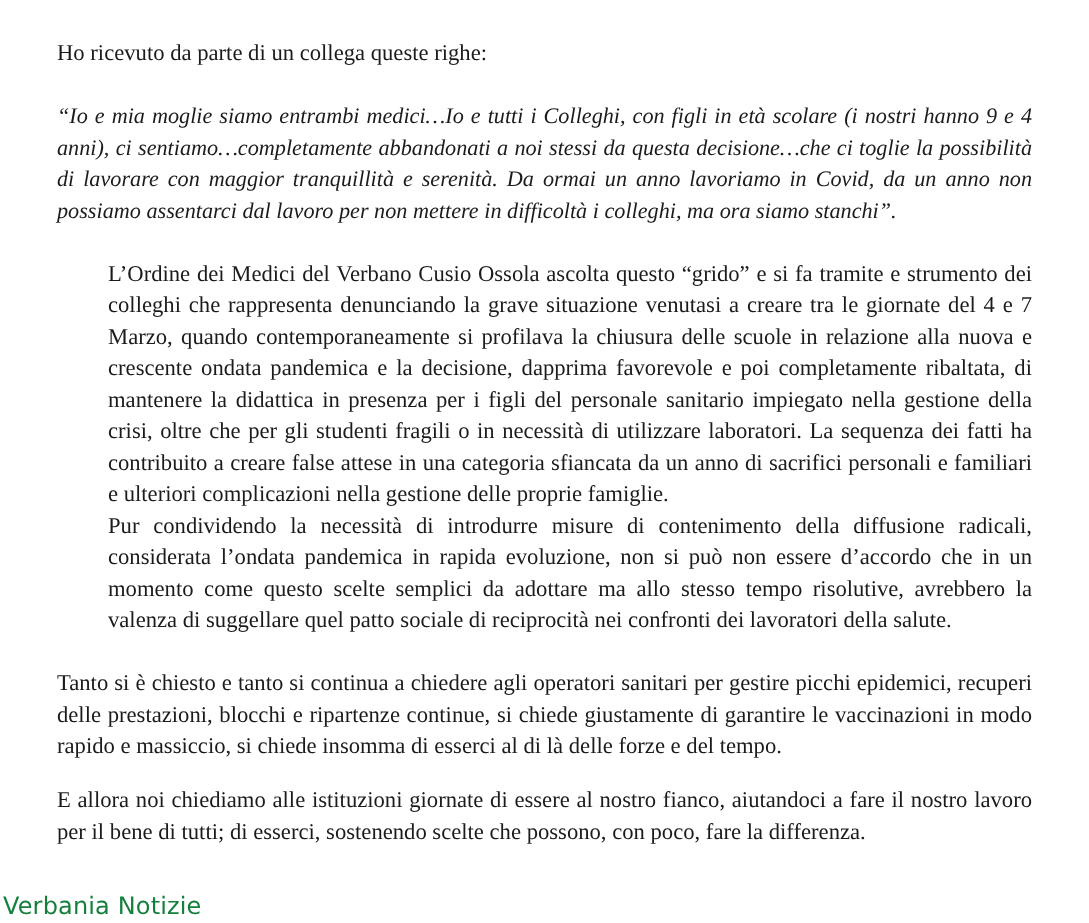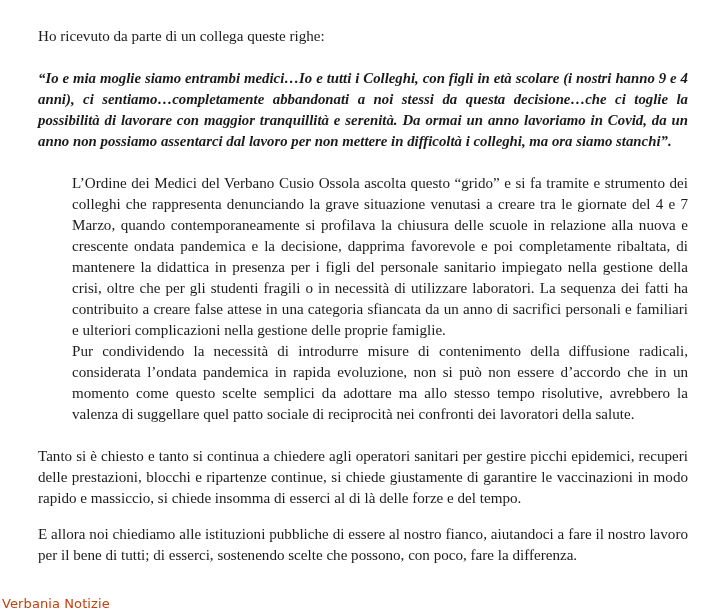--- a/index.html
+++ b/index.html
@@ -41,21 +41,21 @@
     text-justify: inter-word;
     hyphens: none;
   }
 
   .para.intro {
     margin-bottom: 21px;
   }
 
   .quote-block {
     margin: 0 0 21px 0;
-    font-weight: bold;
+    font-weight: normal;
     font-style: italic;
     font-size: 14.8px;
     line-height: 21px;
     text-align: justify;
     text-justify: inter-word;
   }
 
   
   .para.body-block {
     margin-bottom: 21px;
@@ -72,24 +72,24 @@
 
   .para.last {
     margin-bottom: 0;
   }
 
   .watermark {
     position: absolute;
     left: 2px;
     top: 596px;
     font-family: "DejaVu Sans", "Liberation Sans", sans-serif;
-    font-size: 13px;
+    font-size: 16px;
     line-height: 15px;
     font-weight: 400;
-    color: #c2410c;
+    color: #15803d;
     letter-spacing: 0.1px;
     white-space: nowrap;
   }
 </style>
 </head>
 <body>
 
 <div class="page">
 
   <div class="text-column">
@@ -98,19 +98,19 @@
 
     <p class="quote-block">“Io e mia moglie siamo entrambi medici…Io e tutti i Colleghi, con figli in età scolare (i nostri hanno 9 e 4 anni), ci sentiamo…completamente abbandonati a noi stessi da questa decisione…che ci toglie la possibilità di lavorare con maggior tranquillità e serenità. Da ormai un anno lavoriamo in Covid, da un anno non possiamo assentarci dal lavoro per non mettere in difficoltà i colleghi, ma ora siamo stanchi”.</p>
 
     <p class="para body-block">
       <span class="sub">L’Ordine dei Medici del Verbano Cusio Ossola ascolta questo “grido” e si fa tramite e strumento dei colleghi che rappresenta denunciando la grave situazione venutasi a creare tra le giornate del 4 e 7 Marzo, quando contemporaneamente si profilava la chiusura delle scuole in relazione alla nuova e crescente ondata pandemica e la decisione, dapprima favorevole e poi completamente ribaltata, di mantenere la didattica in presenza per i figli del personale sanitario impiegato nella gestione della crisi, oltre che per gli studenti fragili o in necessità di utilizzare laboratori. La sequenza dei fatti ha contribuito a creare false attese in una categoria sfiancata da un anno di sacrifici personali e familiari e ulteriori complicazioni nella gestione delle proprie famiglie.</span>
       <span class="sub">Pur condividendo la necessità di introdurre misure di contenimento della diffusione radicali, considerata l’ondata pandemica in rapida evoluzione, non si può non essere d’accordo che in un momento come questo scelte semplici da adottare ma allo stesso tempo risolutive, avrebbero la valenza di suggellare quel patto sociale di reciprocità nei confronti dei lavoratori della salute.</span>
     </p>
 
     <p class="para tail">Tanto si è chiesto e tanto si continua a chiedere agli operatori sanitari per gestire picchi epidemici, recuperi delle prestazioni, blocchi e ripartenze continue, si chiede giustamente di garantire le vaccinazioni in modo rapido e massiccio, si chiede insomma di esserci al di là delle forze e del tempo.</p>
 
-    <p class="para last">E allora noi chiediamo alle istituzioni pubbliche di essere al nostro fianco, aiutandoci a fare il nostro lavoro per il bene di tutti; di esserci, sostenendo scelte che possono, con poco, fare la differenza.</p>
+    <p class="para last">E allora noi chiediamo alle istituzioni giornate di essere al nostro fianco, aiutandoci a fare il nostro lavoro per il bene di tutti; di esserci, sostenendo scelte che possono, con poco, fare la differenza.</p>
 
   </div>
 
   <div class="watermark">Verbania Notizie</div>
 
 </div>
 
 </body></html>

